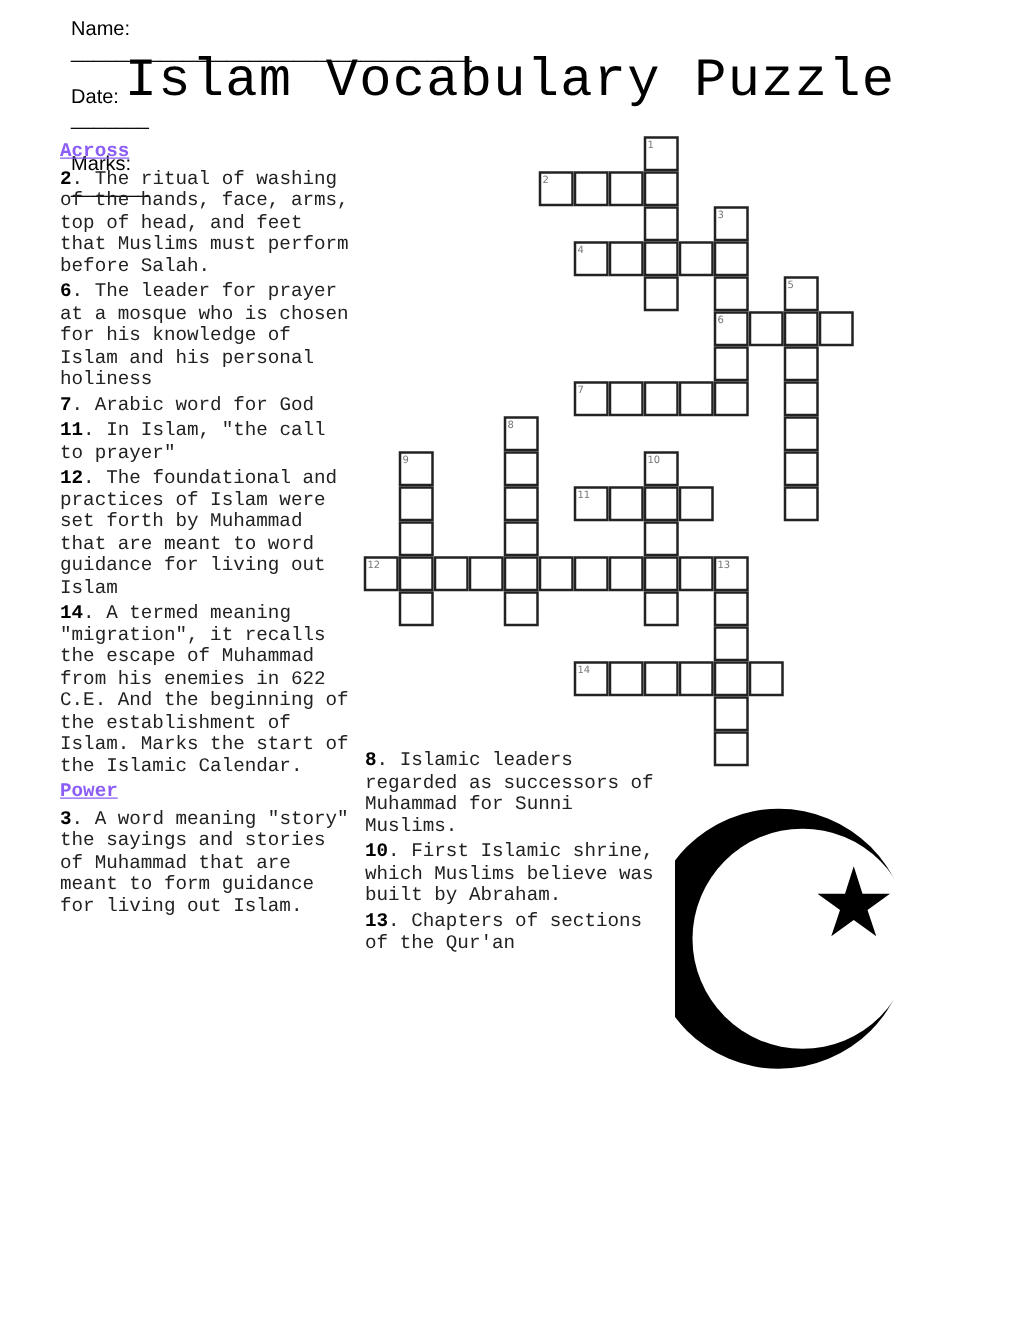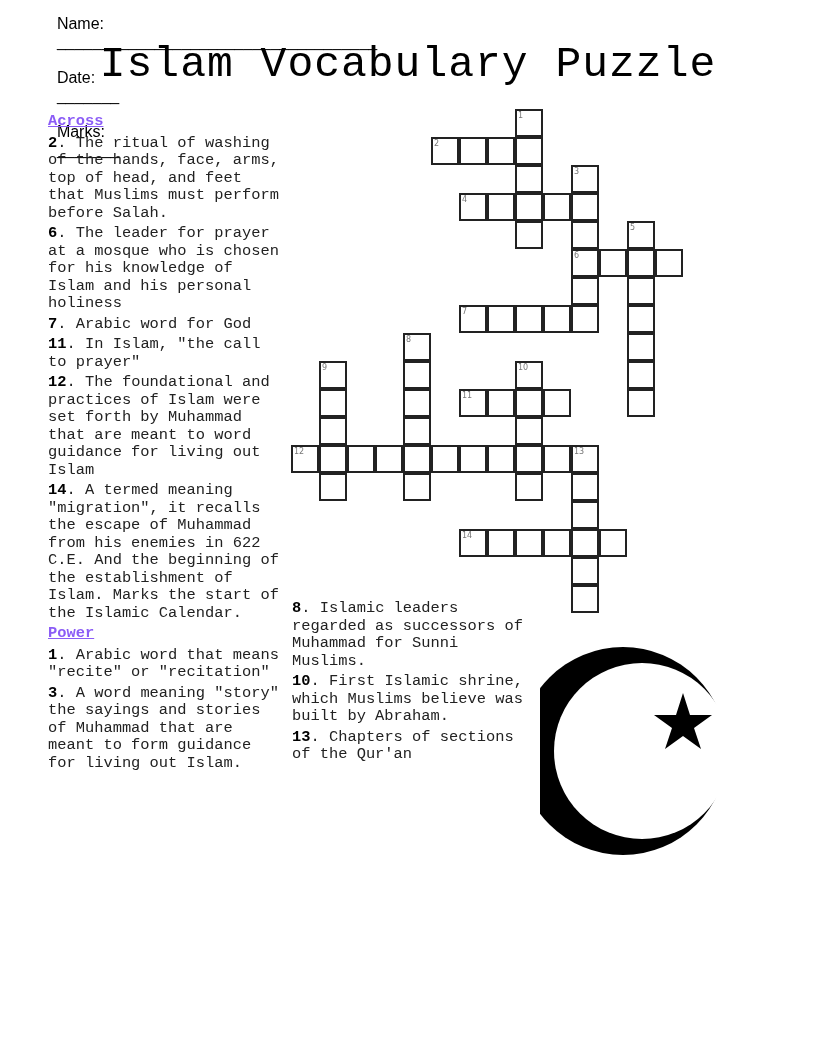--- a/index.html
+++ b/index.html
@@ -53,21 +53,20 @@
   <div id="across-list">
       <div class="clue"><span class="num">2</span><span>. </span><span>The ritual of washing of the hands, face, arms, top of head, and feet that Muslims must perform before Salah.</span></div>
       <div class="clue"><span class="num">6</span><span>. </span><span>The leader for prayer at a mosque who is chosen for his knowledge of Islam and his personal holiness</span></div>
       <div class="clue"><span class="num">7</span><span>. </span><span>Arabic word for God</span></div>
       <div class="clue"><span class="num">11</span><span>. </span><span>In Islam, "the call to prayer"</span></div>
       <div class="clue"><span class="num">12</span><span>. </span><span>The foundational and practices of Islam were set forth by Muhammad that are meant to word guidance for living out Islam</span></div>
       <div class="clue"><span class="num">14</span><span>. </span><span>A termed meaning "migration", it recalls the escape of Muhammad from his enemies in 622 C.E. And the beginning of the establishment of Islam. Marks the start of the Islamic Calendar.</span></div>
     </div>
   <div class="section-h" style="margin-top:1px">Power</div>
   <div id="down-list-1">
-      <div class="clue"><span class="num">1</span><span>. </span><span>Arabic word that means "recite" or "recitation"</span></div>
       <div class="clue"><span class="num">3</span><span>. </span><span>A word meaning "story" the sayings and stories of Muhammad that are meant to form guidance for living out Islam.</span></div>
     </div>
 </div>
 
 <div class="clues col2">
   <div id="down-list-2">
       <div class="clue"><span class="num">8</span><span>. </span><span>Islamic leaders regarded as successors of Muhammad for Sunni Muslims.</span></div>
       <div class="clue"><span class="num">10</span><span>. </span><span>First Islamic shrine, which Muslims believe was built by Abraham.</span></div>
       <div class="clue"><span class="num">13</span><span>. </span><span>Chapters of sections of the Qur'an</span></div>
     </div>

